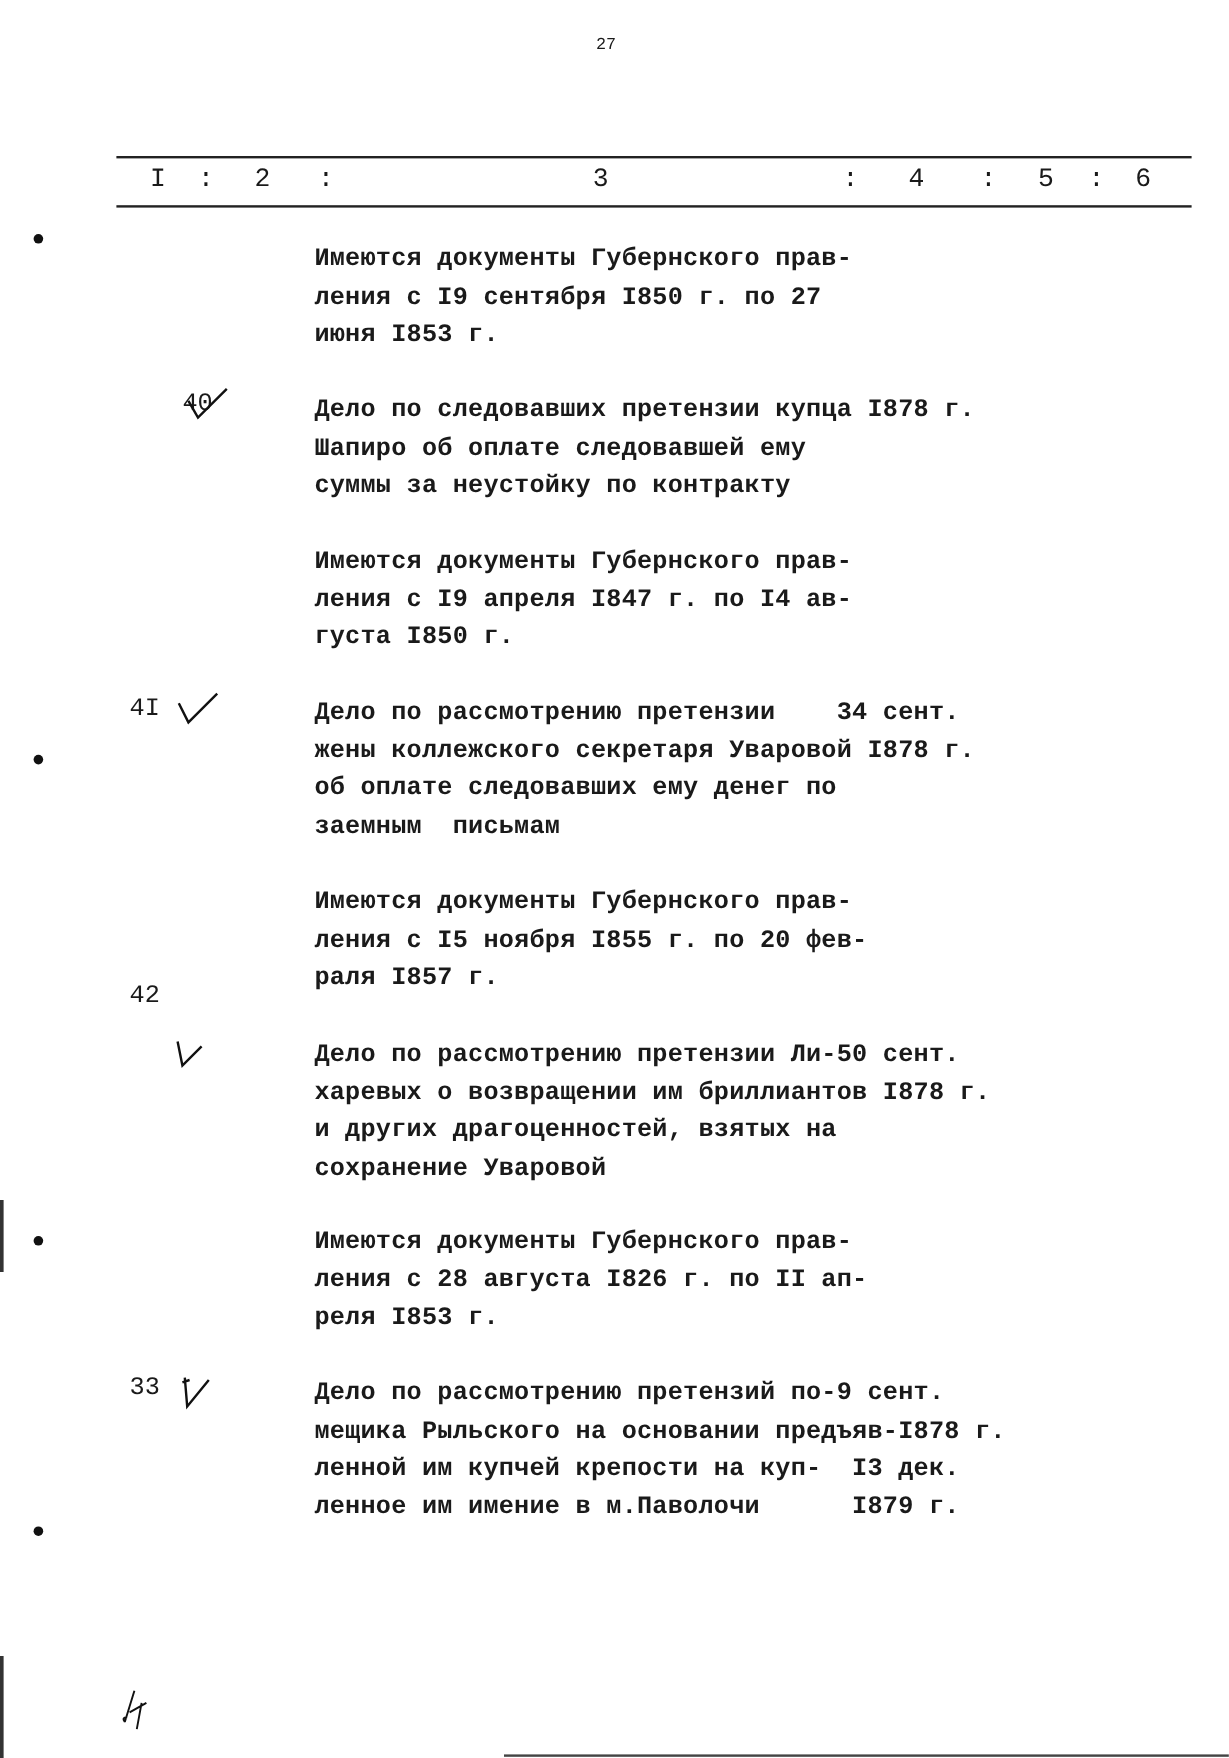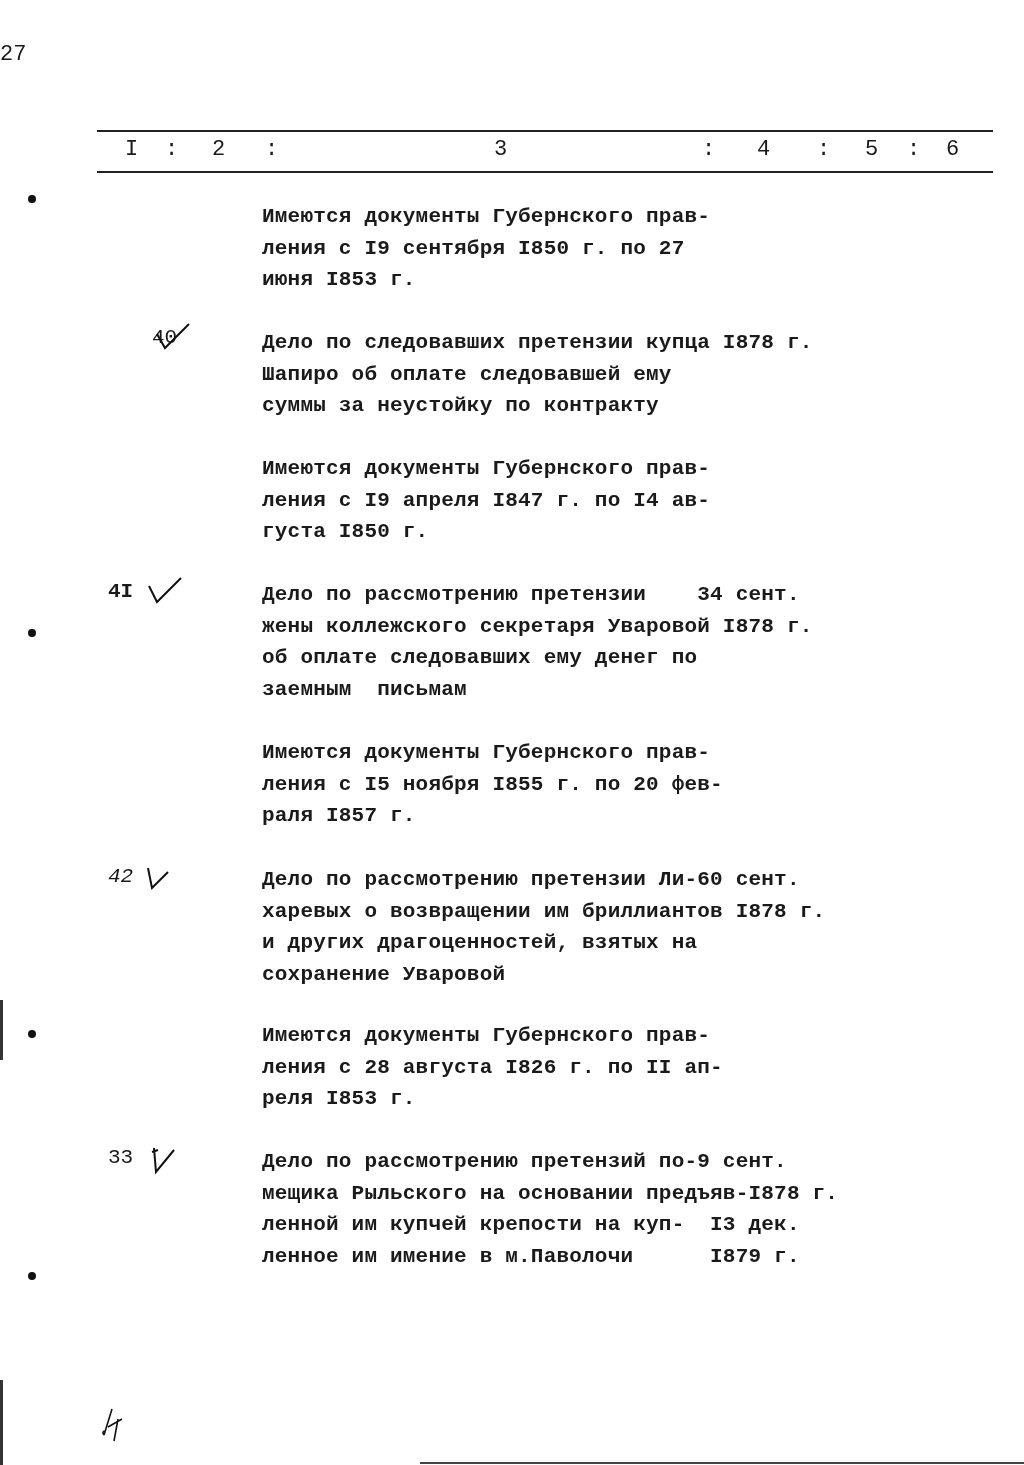--- a/index.html
+++ b/index.html
@@ -1,21 +1,21 @@
 <!DOCTYPE html>
 <html><head>
   <meta charset="utf-8">
   <style>
     html, body { margin: 0; padding: 0; }
     body {
       width: 1024px; height: 1465px; background: #ffffff; position: relative;
       overflow: hidden; color: #1a1a1a;
       font-family: "Liberation Mono", "DejaVu Sans Mono", monospace;
     }
-    .page-num { position: absolute; top: 42px; left: 0; width: 1010px; font-size: 22px; }
+    .page-num { position: absolute; top: 30px; left: 0; width: 1010px; text-align: center; font-size: 14px; }
     .rule { position: absolute; left: 97px; width: 896px; height: 2px; background: #222; }
     .rule.top { top: 130px; }
     .rule.bottom { top: 171px; }
     .col-head { position: absolute; top: 137px; font-size: 22px; }
     .left-edge { position: absolute; left: 0; width: 3px; background: #333; }
     .hole { position: absolute; left: 28px; width: 8px; height: 8px; border-radius: 50%; background: #111; }
     .block { position: absolute; left: 262px; font-size: 21px; line-height: 31.5px; white-space: pre; letter-spacing: 0.2px; font-weight: bold; }
     .num { position: absolute; left: 108px; font-size: 21px; }
     .check { position: absolute; width: 36px; height: 30px; }
     .check svg { width: 100%; height: 100%; overflow: visible; }
@@ -61,41 +61,41 @@
       <path d="M2 12 L10 26 L34 2" fill="none" stroke="#111" stroke-width="2"></path>
     </svg>
 </div>
 <div class="block" style="top:327px;">Дело по следовавших претензии купца I878 г.
 Шапиро об оплате следовавшей ему
 суммы за неустойку по контракту</div>
 <div class="block" style="top:453px;">Имеются документы Губернского прав-
 ления с I9 апреля I847 г. по I4 ав-
 густа I850 г.</div>
 
-<div class="num" style="top:580px;font-weight:bold;">4I</div>
+<div class="num" style="top:580px;">4I</div>
 <div class="check" style="left:147px;top:576px;">
   <svg viewBox="0 0 36 30">
       <path d="M2 10 L10 26 L34 2" fill="none" stroke="#111" stroke-width="2"></path>
     </svg>
 </div>
 <div class="block" style="top:579px;">Дело по рассмотрению претензии    34 сент.
 жены коллежского секретаря Уваровой I878 г.
 об оплате следовавших ему денег по
 заемным  письмам</div>
 <div class="block" style="top:737px;">Имеются документы Губернского прав-
 ления с I5 ноября I855 г. по 20 фев-
 раля I857 г.</div>
 
-<div class="num" style="top:865px;font-style:italic;">42</div>
+<div class="num" style="top:819px;">42</div>
 <div class="check" style="left:146px;top:866px;width:24px;height:24px;">
   <svg viewBox="0 0 24 24">
       <path d="M2 2 L6 22 L22 6" fill="none" stroke="#111" stroke-width="2"></path>
     </svg>
 </div>
-<div class="block" style="top:864px;">Дело по рассмотрению претензии Ли-60 сент.
+<div class="block" style="top:864px;">Дело по рассмотрению претензии Ли-50 сент.
 харевых о возвращении им бриллиантов I878 г.
 и других драгоценностей, взятых на
 сохранение Уваровой</div>
 <div class="block" style="top:1020px;">Имеются документы Губернского прав-
 ления с 28 августа I826 г. по II ап-
 реля I853 г.</div>
 
 <div class="num" style="top:1146px;">33</div>
 <div class="check" style="left:150px;top:1146px;width:26px;height:28px;">
   <svg viewBox="0 0 26 28">

